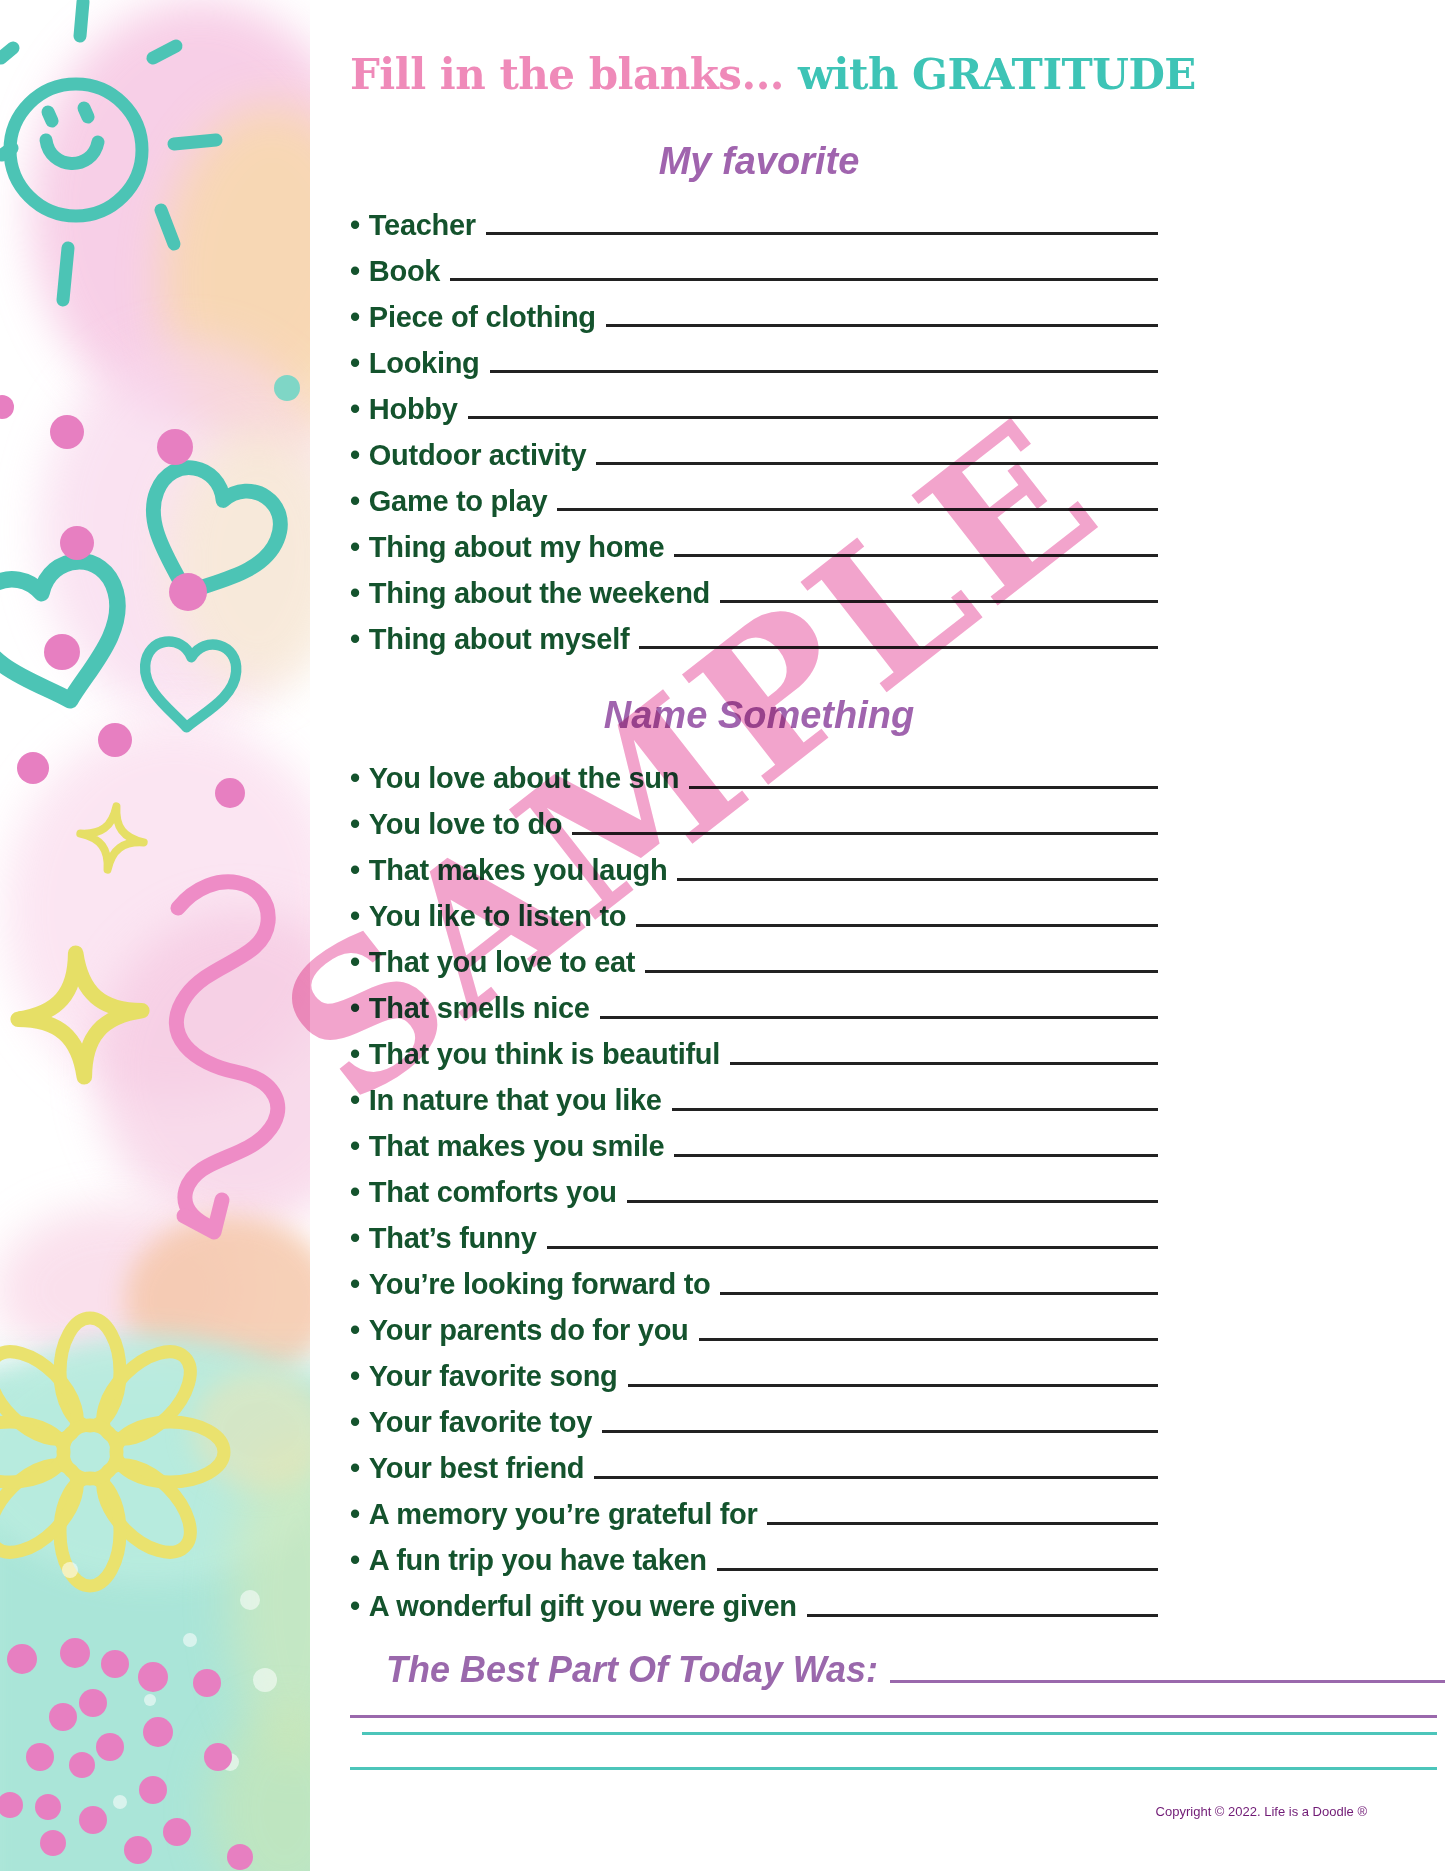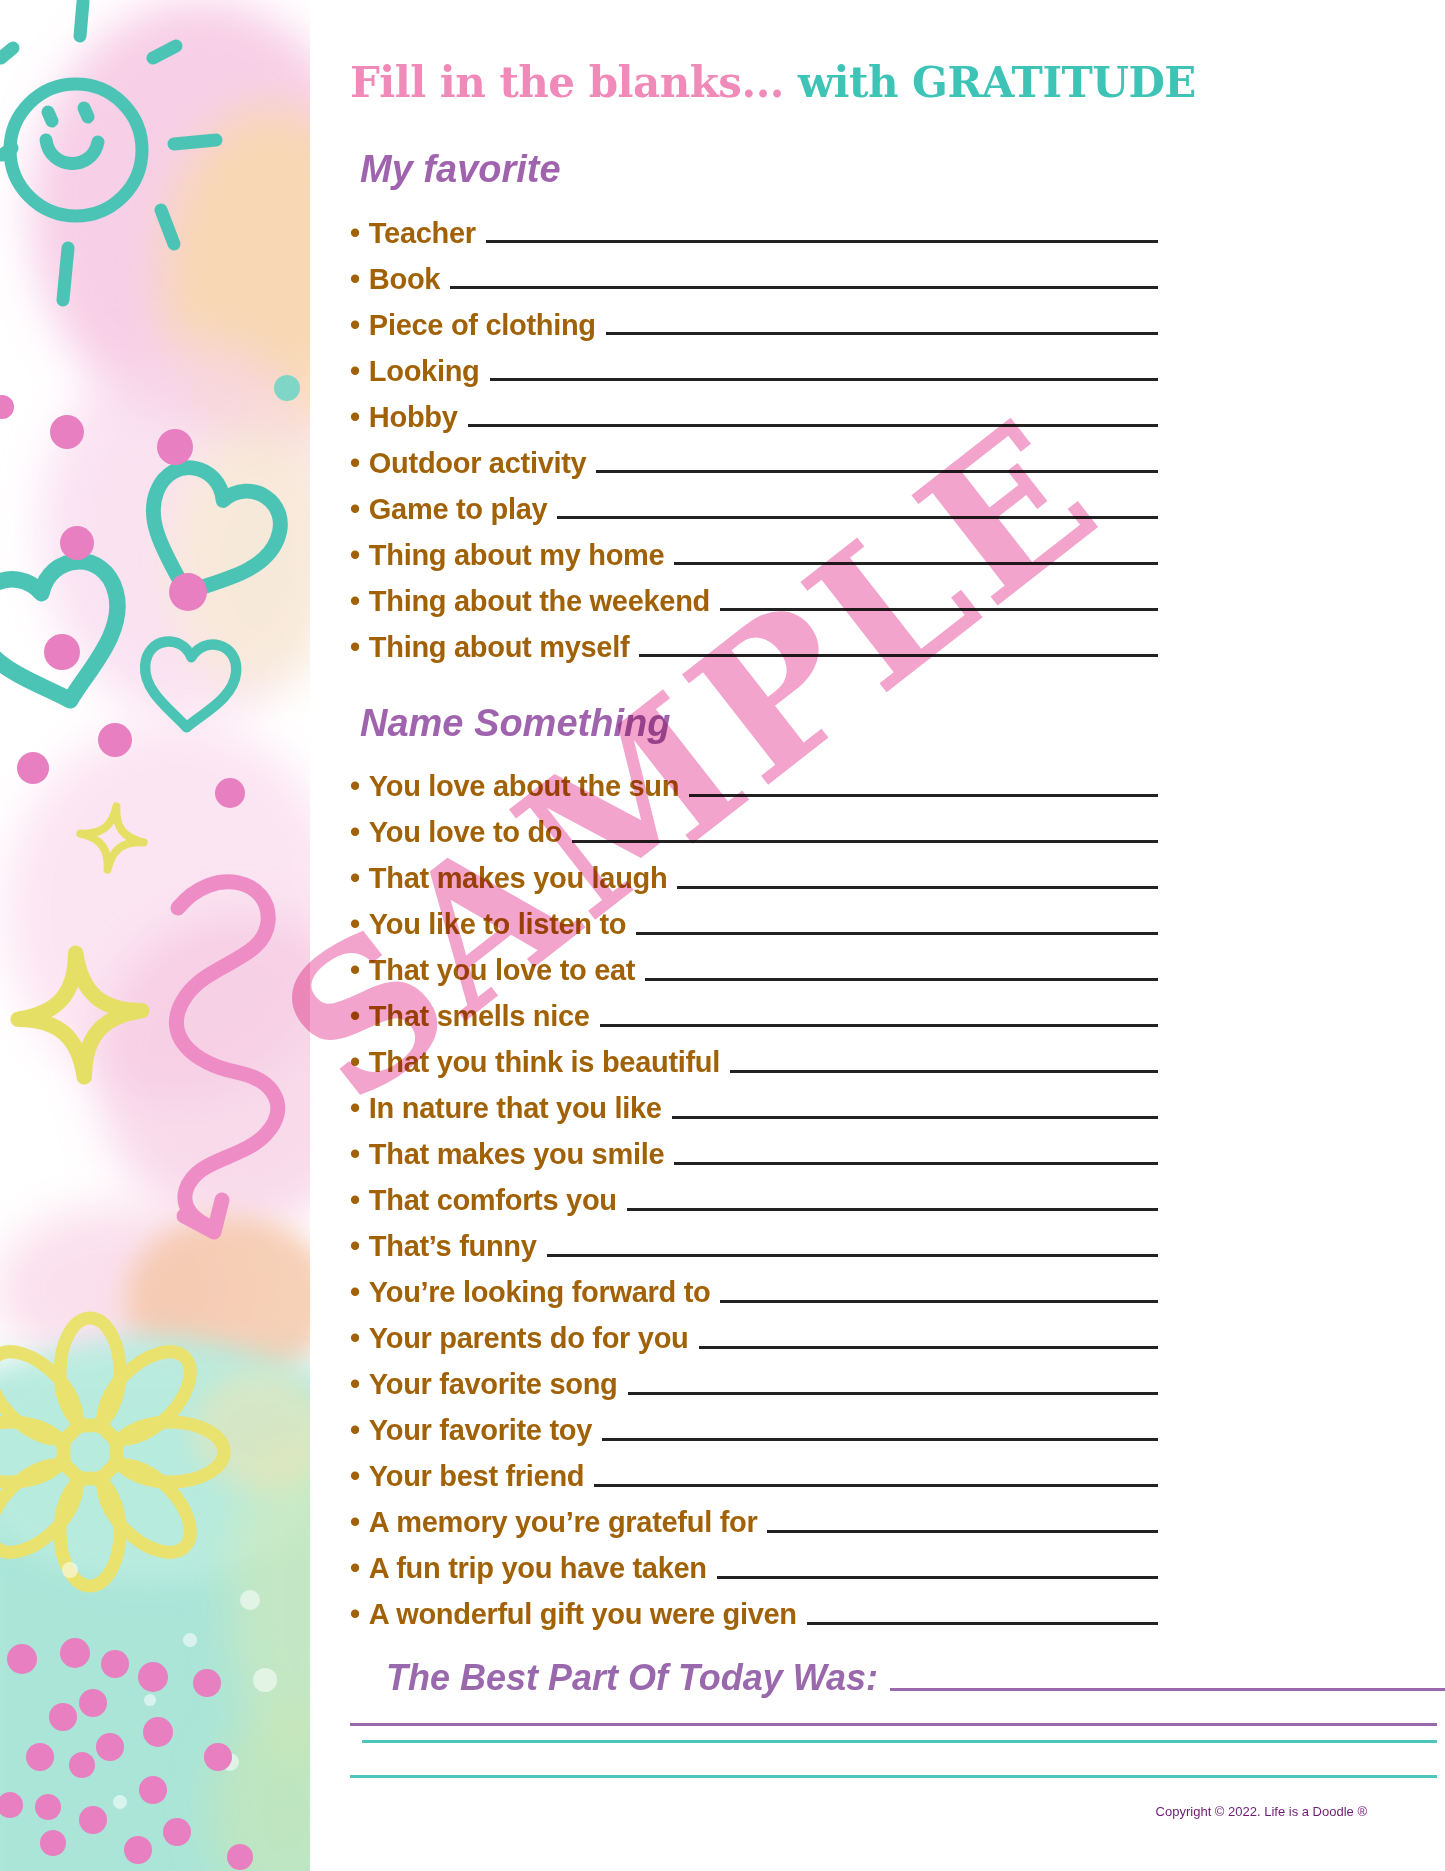--- a/index.html
+++ b/index.html
@@ -7,21 +7,21 @@
     position:relative;
     width:1445px;height:1871px;
     background:#ffffff;
     overflow:hidden;
     font-family:"Liberation Sans", sans-serif;
   }
   
   .sidebar{position:absolute;left:0;top:0;width:310px;height:1871px;z-index:1;}
   .sidebar svg{display:block;}
   
-  .content{position:absolute;left:350px;top:16px;width:808px;z-index:2;}
+  .content{position:absolute;left:350px;top:8px;width:808px;z-index:2;text-align:center;}
   .page-title{
     margin:42px 0 0 0;
     font-family:"DejaVu Serif", serif;
     font-weight:700;
     font-size:42px;
     letter-spacing:-0.5px;
     white-space:nowrap;
     line-height:1.2;
   }
   .t-pink{color:#ef8ab9;}
@@ -35,21 +35,21 @@
     line-height:1.15;
     color:#a064ae;
   }
   .section-heading.second{}
   .fill-list{margin-top:10px;}
   .list-row{
     display:flex;align-items:flex-end;
     height:46px;
     font-weight:700;font-size:29px;line-height:1.05;
     letter-spacing:-0.3px;
-    color:#a16207;
+    color:#14532d;
     white-space:nowrap;
   }
   .row-label::before{content:"•";margin-right:9px;}
   .row-line{flex:1 1 auto;border-bottom:3px solid #222222;margin:0 0 5px 10px;}
   
   .prompt{
     display:flex;align-items:flex-end;
     width:1087px;
     font-family:"Liberation Sans", sans-serif;
     font-style:italic;font-weight:700;

